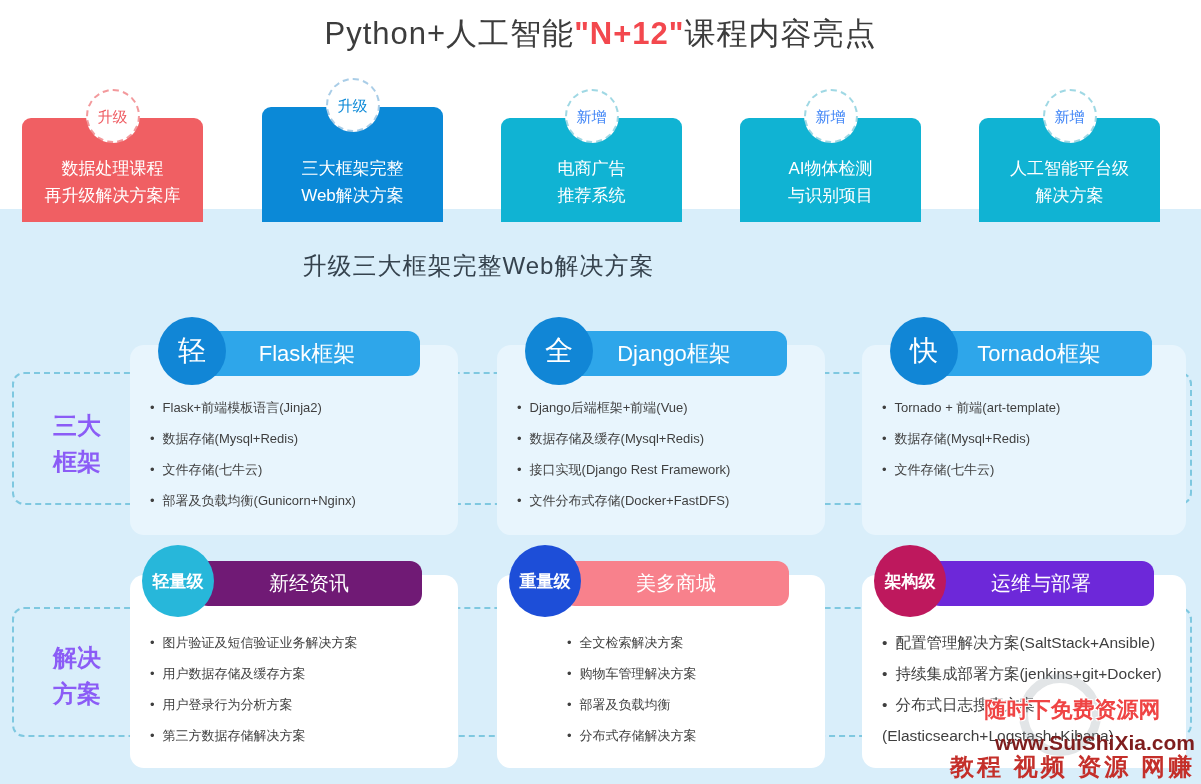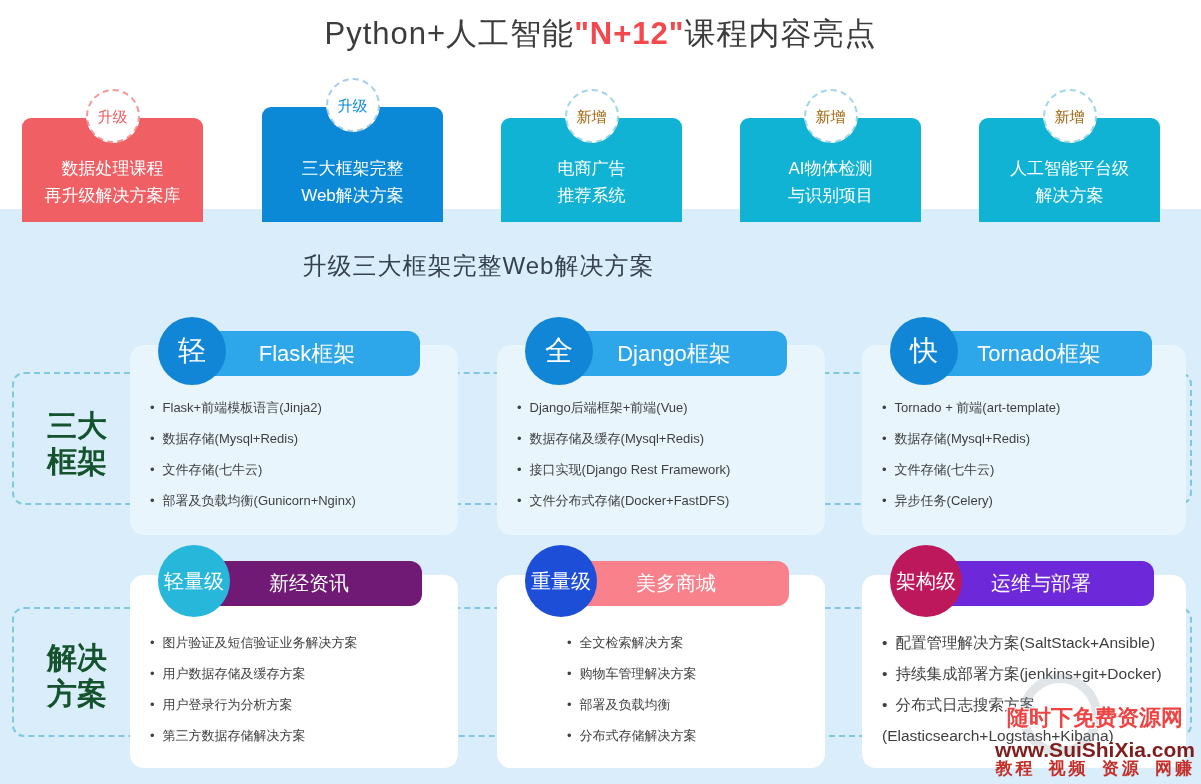--- a/index.html
+++ b/index.html
@@ -28,55 +28,55 @@
   .tc4{left:740px;top:118px;width:181px;height:91px; background:#10b3d3;}
   .tc5{left:979px;top:118px;width:181px;height:91px; background:#10b3d3;}
   .badge{
     position:absolute;top:-29px;left:50%;transform:translateX(-50%);
     width:50px;height:50px;border-radius:50%;background:#ffffff;
     display:flex;align-items:center;justify-content:center;
     font-size:15px;z-index:3;border:2px dashed #cccccc;
   }
   .tc1 .badge{color:#ef5a60;border-color:#f3999c;}
   .tc2 .badge{color:#0b89d7;border-color:#a9cde7;}
-  .tc3 .badge,.tc4 .badge,.tc5 .badge{color:#a16207;border-color:#9fd8e4;}
+  .tc3 .badge,.tc4 .badge,.tc5 .badge{color:#3b82f6;border-color:#9fd8e4;}
 
   
   .section-title{
     position:absolute;top:250px;left:0;width:957px;text-align:center;
     font-size:24px;color:#36434e;letter-spacing:1px;
   }
 
   
   .dash-row{position:absolute;left:12px;width:1176px;border:2px dashed #7fc8e0;border-radius:12px;z-index:1;}
   .dr1{top:372px;height:129px;}
   .dr2{top:607px;height:126px;}
 
   
   .row-label{
     position:absolute;left:22px;width:110px;text-align:center;z-index:2;
-    font-size:30px;font-weight:700;color:#14532d;line-height:36px;
+    font-size:24px;font-weight:700;color:#8b5cf6;line-height:36px;
   }
   .rl1{top:408px;}
   .rl2{top:640px;}
 
   
   .card{position:absolute;border-radius:14px;z-index:2;}
   .r1{top:345px;height:190px;background:#e8f5fd;}
   .r2{top:575px;height:193px;background:#ffffff;}
   .ca{left:130px;width:328px;}
   .cb{left:497px;width:328px;}
   .cc{left:862px;width:324px;}
 
   .tag-circle{
     position:absolute;border-radius:50%;color:#ffffff;z-index:2;
     display:flex;align-items:center;justify-content:center;
   }
   .r1 .tag-circle{width:68px;height:68px;top:-28px;left:28px;font-size:28px;background:#1186d6;}
-  .r2 .tag-circle{width:72px;height:72px;top:-30px;left:28px;font-size:20px;font-weight:400;}
+  .r2 .tag-circle{width:72px;height:72px;top:-30px;left:12px;font-size:17px;font-weight:700;}
   .pill{
     position:absolute;height:45px;border-radius:12px;color:#ffffff;z-index:1;
     display:flex;align-items:center;justify-content:center;
   }
   .r1 .pill{top:-14px;left:64px;width:226px;font-size:22px;background:#2ea6ea;}
   .r2 .pill{top:-14px;left:66px;width:226px;font-size:20px;}
   .r2.c1 .tag-circle{background:#27b7da;} .r2.c1 .pill{background:#701a75;}
   .r2.c2 .tag-circle{background:#1d4ed8;} .r2.c2 .pill{background:#f8818c;}
   .r2.c3 .tag-circle{background:#be185d;} .r2.c3 .pill{background:#6d28d9;}
 
@@ -91,21 +91,21 @@
   .items li::before{content:"•";padding-right:8px;}
 
   
   .wm{position:absolute;right:6px;bottom:4px;text-align:right;z-index:10;line-height:1.1;}
   .wm1{
     font-size:22px;font-weight:900;color:#ef4444;
     text-shadow:-1px -1px 0 #fff,1px -1px 0 #fff,-1px 1px 0 #fff,1px 1px 0 #fff;
     text-align:center;
   }
   .wm2{font-size:21px;font-weight:800;color:#7f1d1d;margin-top:8px;}
-  .wm3{font-size:17px;font-weight:800;color:#c42f2a;letter-spacing:3px;font-family:Liberation Mono, monospace;}
+  .wm3{font-size:24px;font-weight:800;color:#c42f2a;letter-spacing:3px;}
   .wm-circle{
     position:absolute;right:100px;bottom:28px;width:64px;height:64px;
     border:9px solid rgba(150,162,168,0.28);border-radius:50%;z-index:9;
   }
 </style>
 </head>
 <body>
 
 <div id="canvas">
 
@@ -175,21 +175,20 @@
       <li>文件分布式存储(Docker+FastDFS)</li>
     </ul>
   </div>
   <div class="card r1 cc">
     <div class="pill">Tornado框架</div>
     <div class="tag-circle">快</div>
     <ul class="items">
       <li>Tornado + 前端(art-template)</li>
       <li>数据存储(Mysql+Redis)</li>
       <li>文件存储(七牛云)</li>
-      <li>异步任务(Celery)</li>
     </ul>
   </div>
 
   <div class="card r2 c1 ca">
     <div class="pill">新经资讯</div>
     <div class="tag-circle">轻量级</div>
     <ul class="items">
       <li>图片验证及短信验证业务解决方案</li>
       <li>用户数据存储及缓存方案</li>
       <li>用户登录行为分析方案</li>

